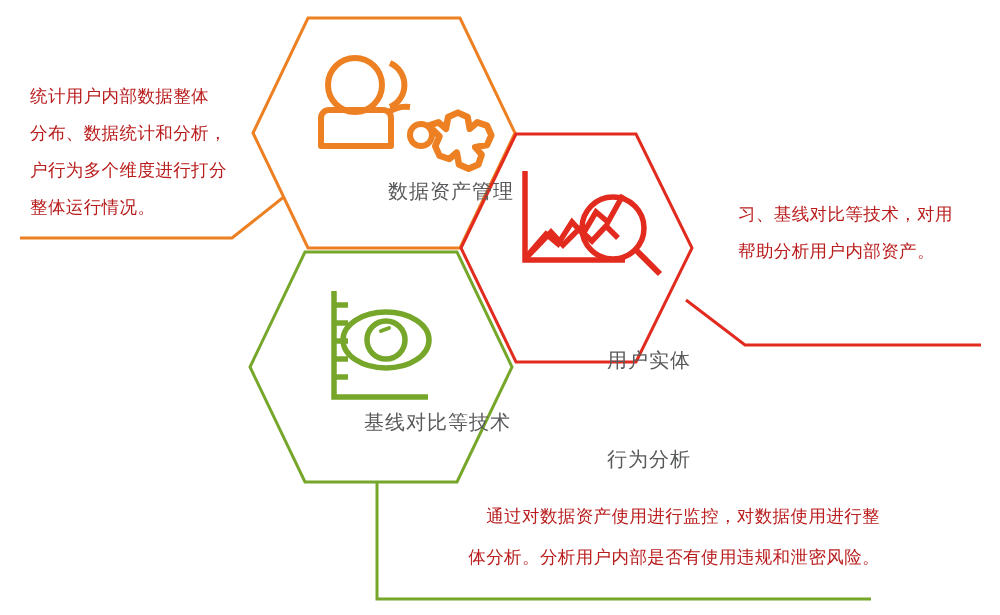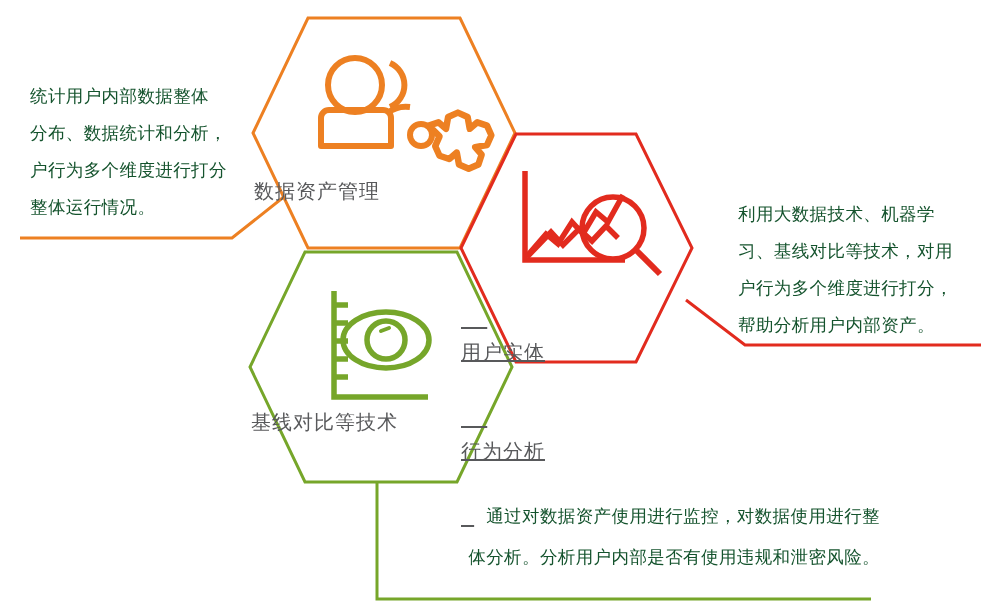--- a/index.html
+++ b/index.html
@@ -12,27 +12,27 @@
   }
   #stage{position:absolute;left:0;top:0;width:1000px;height:615px;}
   svg.layer{position:absolute;left:0;top:0;width:1000px;height:615px;}
 
   .hex-label{
     position:absolute;
     color:#58595b;
     font-size:20px;
     line-height:28px;
     letter-spacing:1px;
-    text-align:left;
+    text-align:right;
     white-space:pre;
     pointer-events:none;
   }
   .desc{
     position:absolute;
-    color:#14532d;
+    color:#b91c1c;
     font-size:17.5px;
     line-height:37px;
     letter-spacing:.4px;
   }
   .desc.left{left:30px;top:78px;width:230px;text-align:left;}
   .desc.right{left:738px;top:196px;width:240px;text-align:left;}
   .desc.bottom{left:410px;top:496px;width:470px;text-align:right;line-height:41px;}
 </style>
 </head>
 <body>
@@ -92,38 +92,36 @@
         <polyline points="527,257 551,232 563,245 579,229 592,241 606,226 618,238"></polyline>
         <circle cx="613" cy="228" r="31"></circle>
         <path d="M636 250 L660 274" stroke-width="6"></path>
       </g>
     </g>
 
   </svg>
 
   <div class="hex-label" style="left:254px;top:177px;width:260px;">数据资产管理</div>
 
-  <div class="hex-label" style="left:461px;top:270px;width:230px;line-height:33px;text-decoration:underline;">
+  <div class="hex-label" style="left:461px;top:278px;width:230px;line-height:33px;">
     <div>用户实体</div>
     <div>行为分析</div>
   </div>
 
   <div class="hex-label" style="left:251px;top:408px;width:260px;">基线对比等技术</div>
 
   <div class="desc left">
     <div>统计用户内部数据整体</div>
     <div>分布、数据统计和分析，</div>
     <div>户行为多个维度进行打分</div>
     <div>整体运行情况。</div>
   </div>
 
   <div class="desc right">
-    <div>利用大数据技术、机器学</div>
     <div>习、基线对比等技术，对用</div>
-    <div>户行为多个维度进行打分，</div>
     <div>帮助分析用户内部资产。</div>
   </div>
 
   <div class="desc bottom">
     <div>通过对数据资产使用进行监控，对数据使用进行整</div>
     <div>体分析。分析用户内部是否有使用违规和泄密风险。</div>
   </div>
 
 </div>
 

